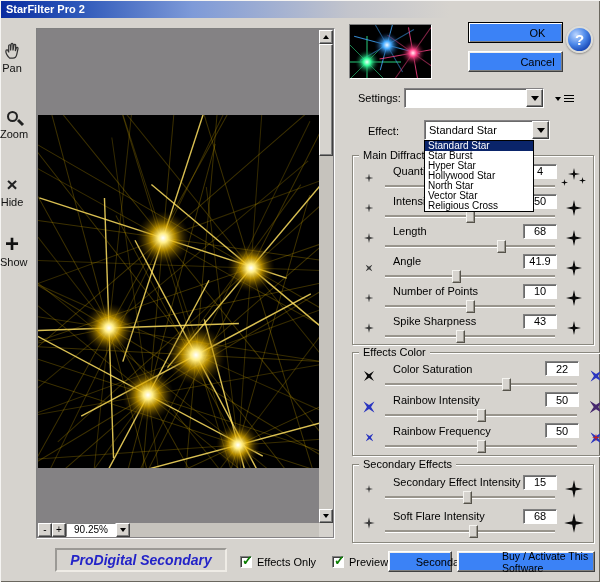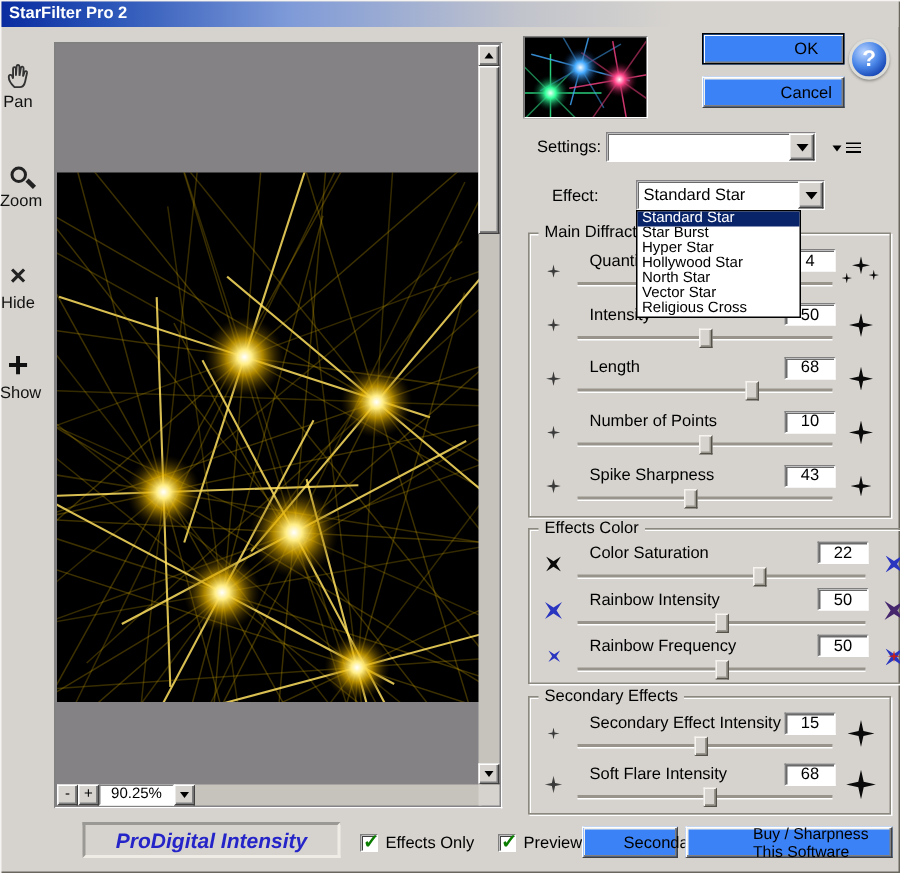--- a/index.html
+++ b/index.html
@@ -258,36 +258,36 @@
     <div class="zbtn" id="zoom-in">+</div>
     <div id="zoom-box">90.25%</div>
     <div class="zbtn" id="zoom-dd">
         <span class="tri-down"></span>
       </div>
   </div>
   <div id="corner"></div>
 </div>
 
 <div id="logo-box">
-  <span>ProDigital Intensity</span>
+  <span>ProDigital Secondary</span>
 </div>
 <div class="chk" id="chk-effects">
   <span class="chkbox">
       <span class="chkmark">✓</span>
     </span>
   <span>Effects Only</span>
 </div>
 <div class="chk" id="chk-preview">
   <span class="chkbox">
       <span class="chkmark">✓</span>
     </span>
   <span>Preview</span>
 </div>
 <div class="btn" id="btn-configure">Secondary</div>
-<div class="btn" id="btn-buy">Buy / Sharpness This Software</div>
+<div class="btn" id="btn-buy">Buy / Activate This Software</div>
 
 <div id="thumbnail">
   <svg width="81" height="53" viewBox="0 0 81 53">
     <defs>
       <radialGradient id="gG">
           <stop offset="0%" stop-color="#eafff4"></stop>
           <stop offset="30%" stop-color="#33ff99"></stop>
           <stop offset="100%" stop-color="#003322" stop-opacity="0"></stop>
         </radialGradient>
       <radialGradient id="gB">
@@ -397,20 +397,38 @@
           <span class="sgroove"></span>
           <span class="sthumb" style="left: calc(68% - 4px);"></span>
         </span>
       </span>
       <span class="icor">
           <span class="star4 s16 c-black"></span>
         </span>
     </div>
     <div class="srow">
       <span class="icol">
+          <span class="star4 s10 c-dark x45"></span>
+        </span>
+      <span class="smid">
+        <span class="stop">
+          <span class="slabel">Angle</span>
+          <input class="sval" value="41.9" style="">
+        </span>
+        <span class="strack">
+          <span class="sgroove"></span>
+          <span class="sthumb" style="left: calc(42% - 4px);"></span>
+        </span>
+      </span>
+      <span class="icor">
+          <span class="star4 s16 c-black"></span>
+        </span>
+    </div>
+    <div class="srow">
+      <span class="icol">
           <span class="star4 s9 c-dark"></span>
         </span>
       <span class="smid">
         <span class="stop">
           <span class="slabel">Number of Points</span>
           <input class="sval" value="10" style="">
         </span>
         <span class="strack">
           <span class="sgroove"></span>
           <span class="sthumb" style="left: calc(50% - 4px);"></span>

